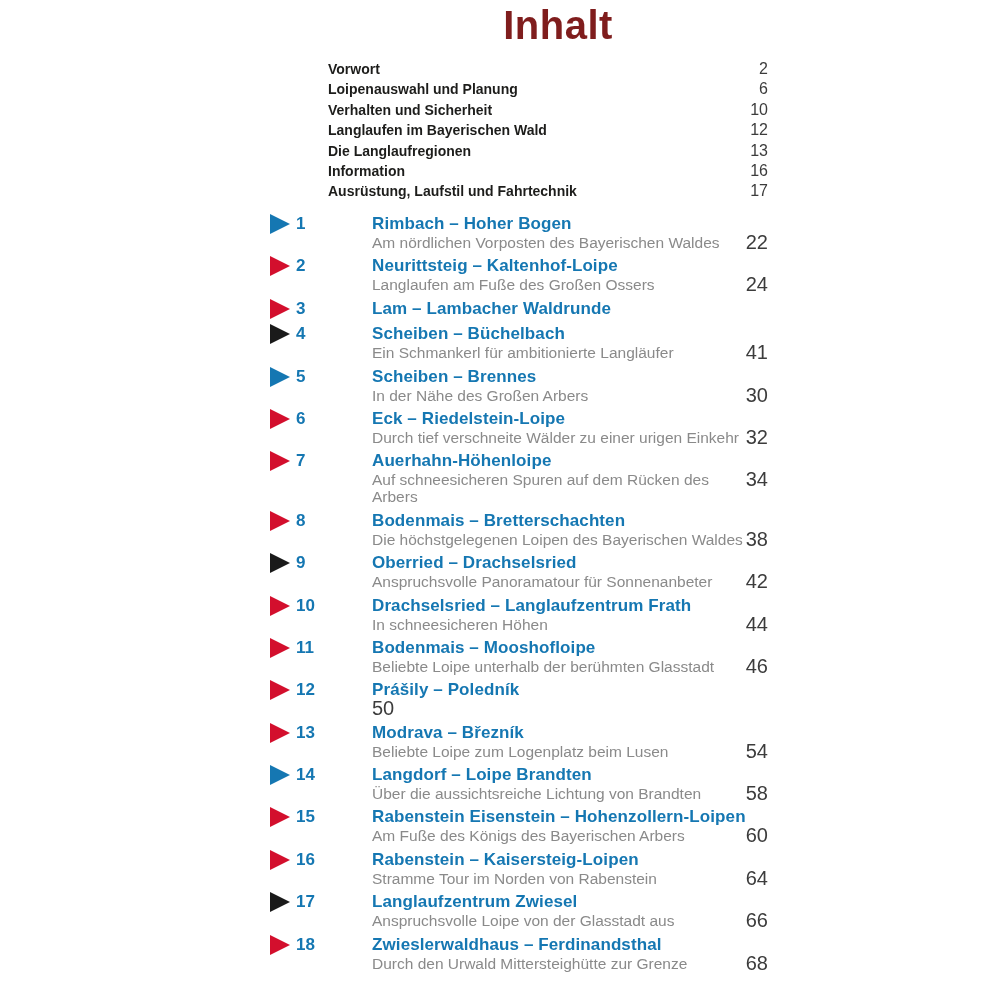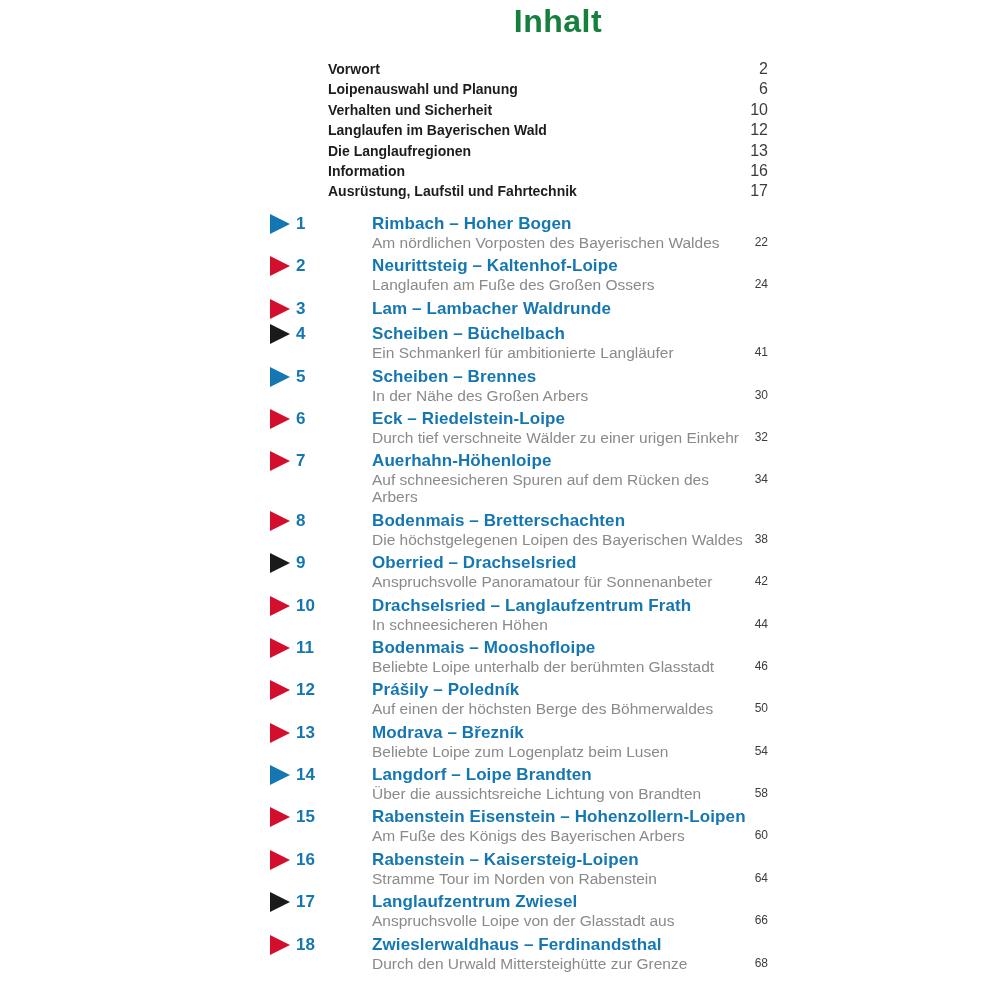--- a/index.html
+++ b/index.html
@@ -14,24 +14,24 @@
     position: relative;
     width: 984px; height: 984px;
     background: #ffffff;
   }
   .page-title {
     position: absolute;
     top: 3px; left: 0;
     width: 100%;
     padding-left: 132px;
     text-align: center;
-    font-size: 32px;
+    font-size: 40px;
     font-weight: bold;
     letter-spacing: 0.5px;
-    color: #15803d;
+    color: #7f1d1d;
   }
   .front-matter {
     position: absolute;
     top: 59px; left: 328px;
     width: 440px;
   }
   .fm-row {
     display: flex;
     justify-content: space-between;
     align-items: baseline;
@@ -85,21 +85,21 @@
     display: flex;
     justify-content: space-between;
     align-items: flex-start;
     line-height: 17px;
   }
   .entry-sub {
     font-size: 15.5px;
     color: #8a8a8a;
   }
   .entry-page {
-    font-size: 12px;
+    font-size: 20px;
     color: #3c3c3c;
   }
 </style>
 </head>
 <body>
 
 <div class="page">
 
   <h1 class="page-title">Inhalt</h1>
 
@@ -270,21 +270,20 @@
           </span>
         </span>
       </div>
 
       <div class="entry">
         <span class="marker" style="border-left-color: rgb(211, 15, 45);"></span>
         <span class="entry-num">12</span>
         <span class="entry-text">
           <span class="entry-title">Prášily – Poledník</span>
           <span class="entry-subrow">
-            <span class="entry-sub">Auf einen der höchsten Berge des Böhmerwaldes</span>
             <span class="entry-page">50</span>
           </span>
         </span>
       </div>
 
       <div class="entry">
         <span class="marker" style="border-left-color: rgb(211, 15, 45);"></span>
         <span class="entry-num">13</span>
         <span class="entry-text">
           <span class="entry-title">Modrava – Březník</span>

